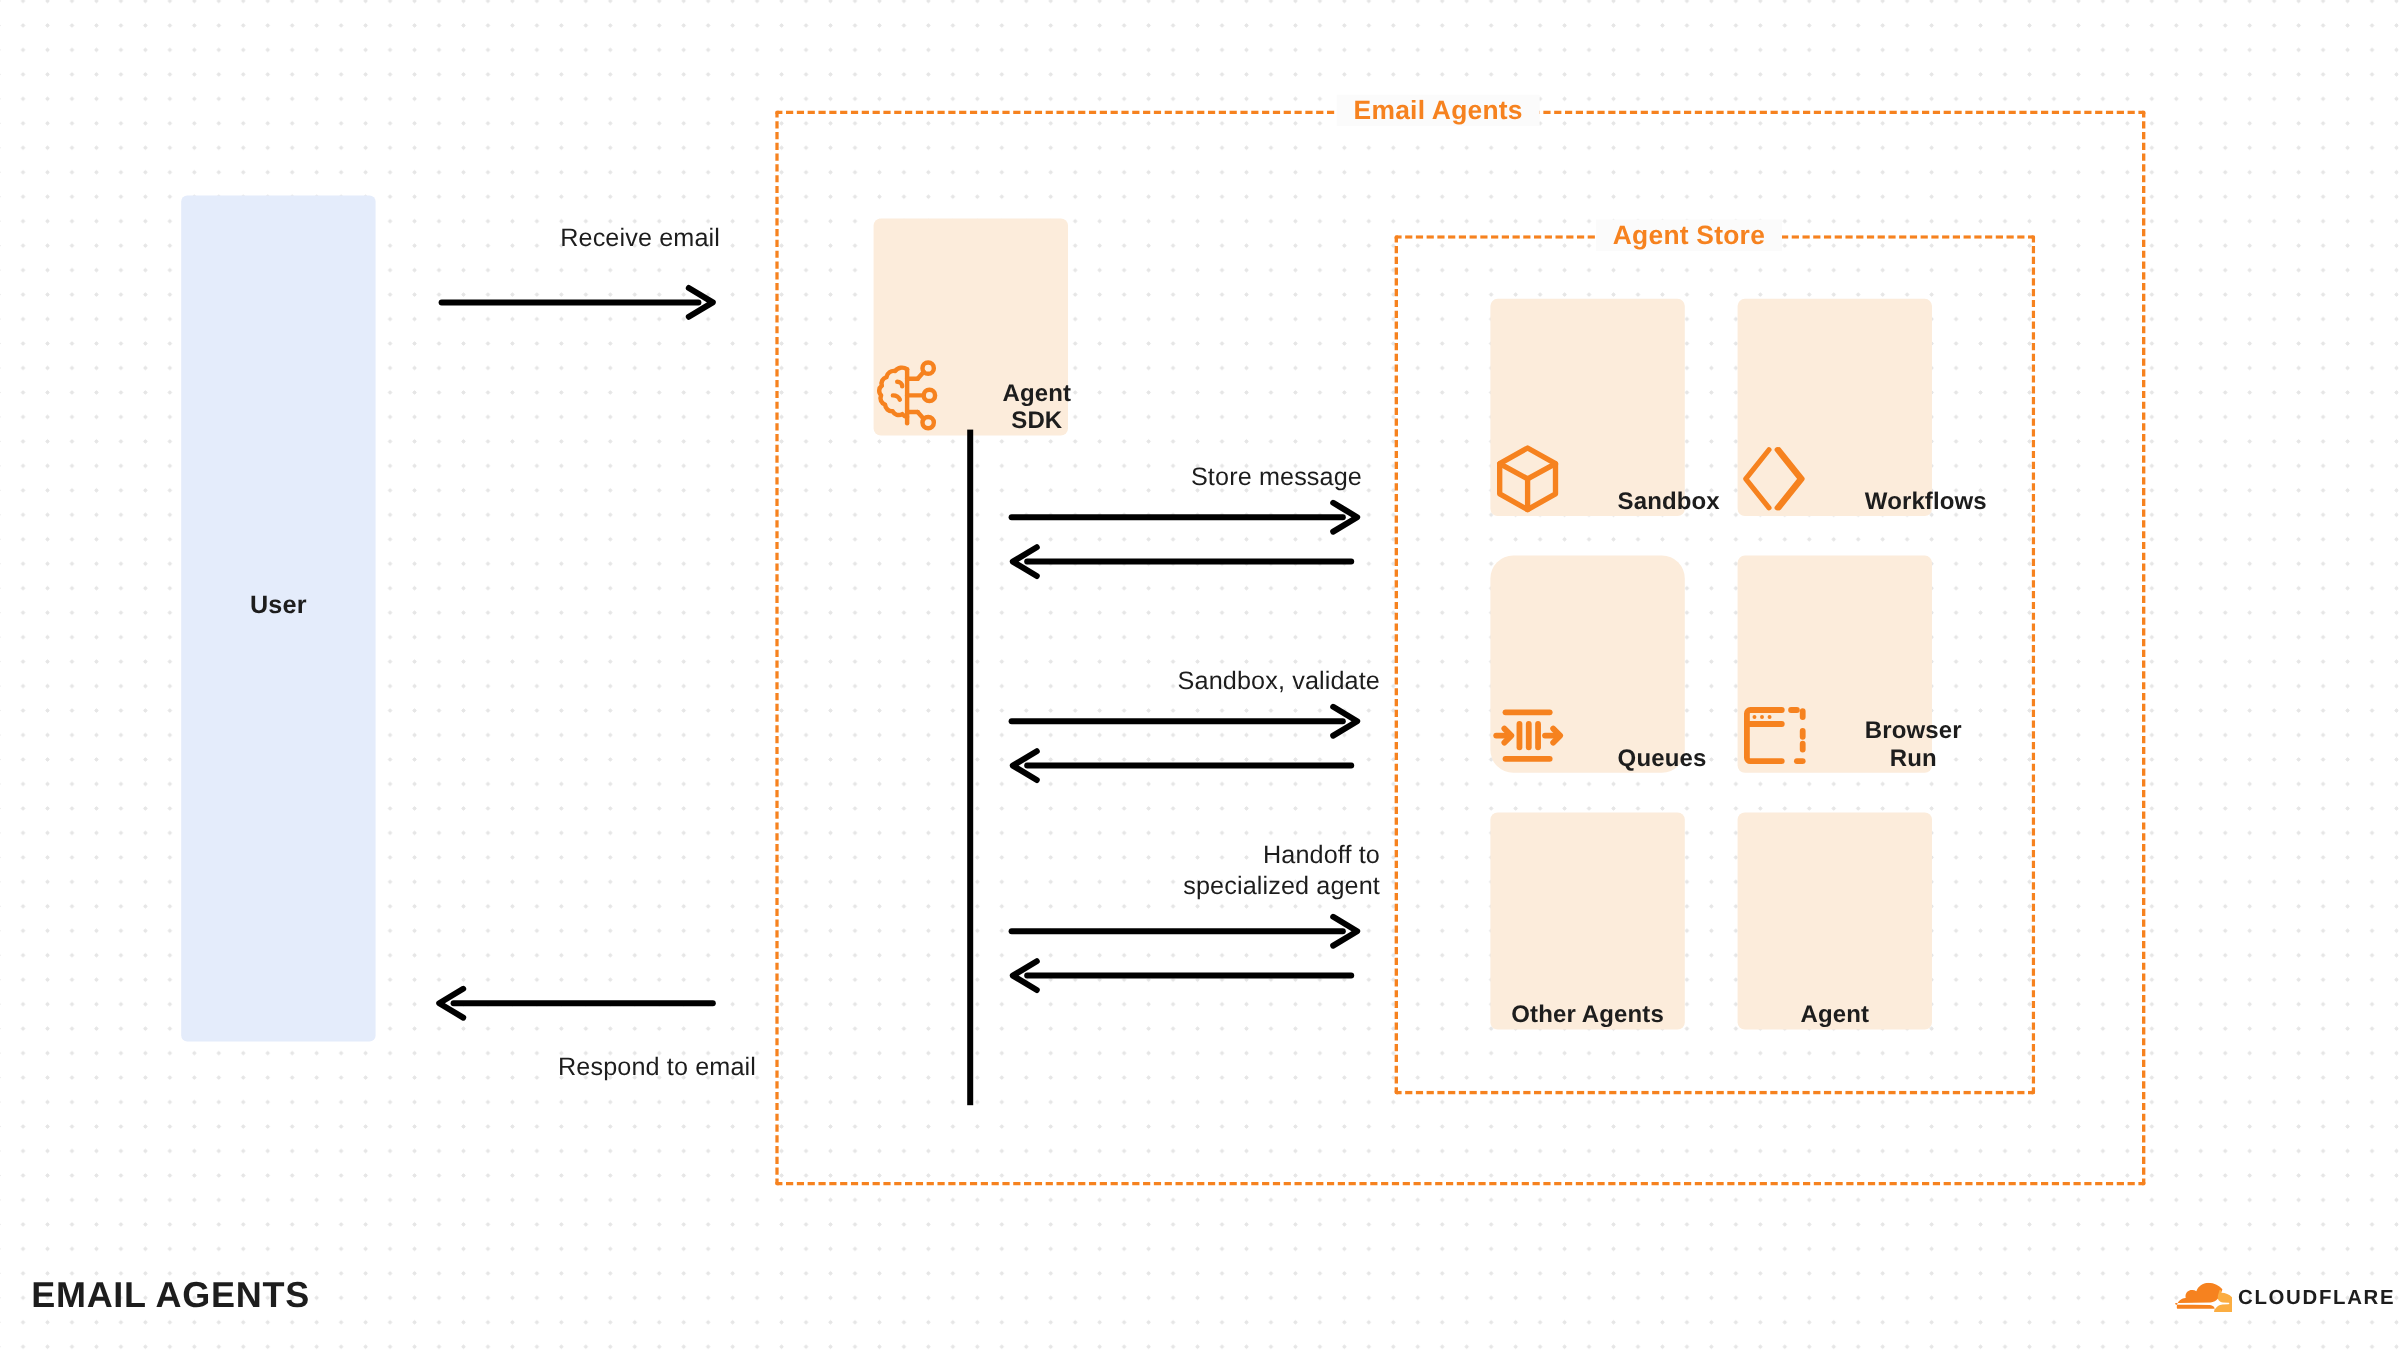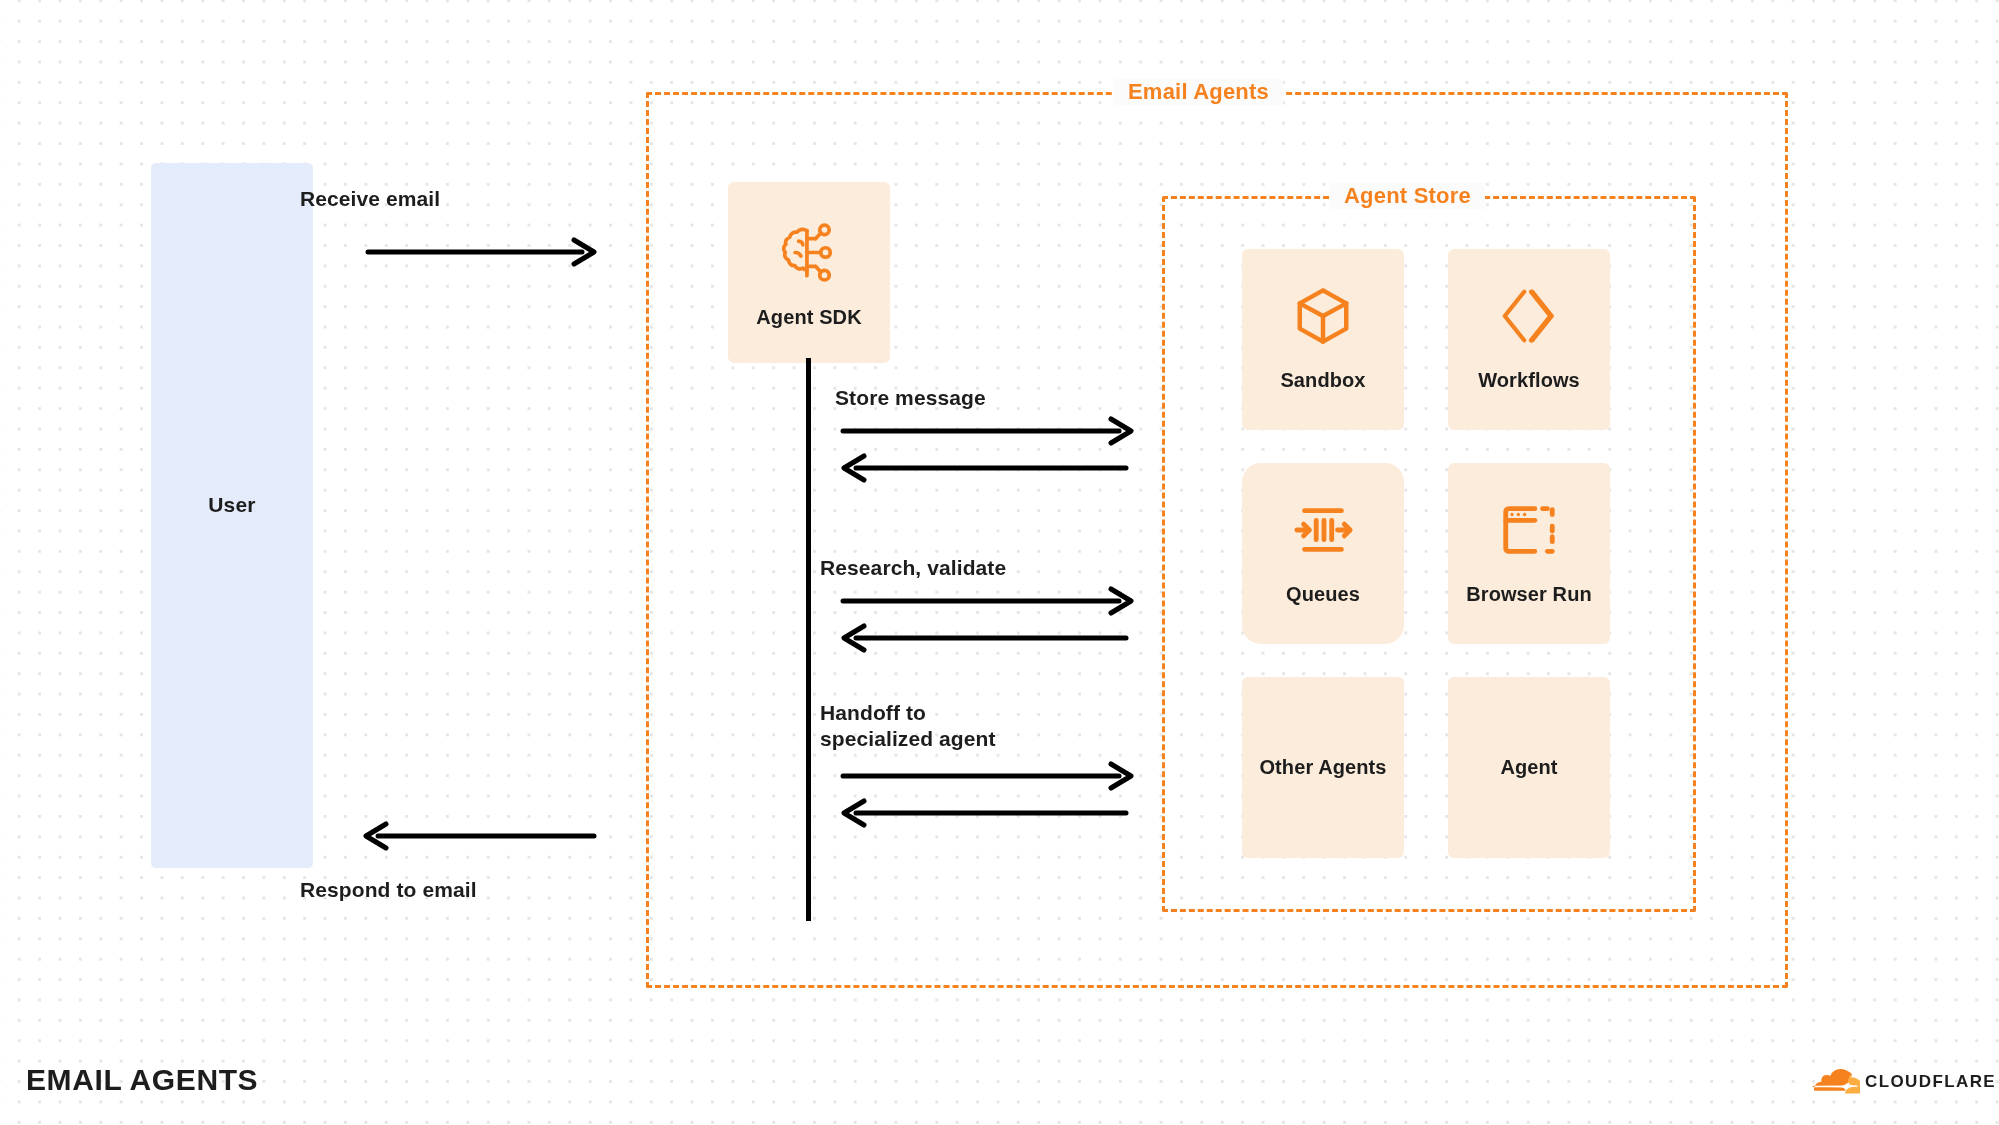--- a/index.html
+++ b/index.html
@@ -82,23 +82,23 @@
     top: 183px;
     line-height: 26px;
   }
 
   
   .card {
     position: absolute;
     background: #fcecdb;
     border-radius: 6px;
     display: flex;
-    flex-direction: column;
-    align-items: center;
+    align-items: flex-end;
     justify-content: flex-start;
+    gap: 44px;
   }
   .card-icon {
     display: flex;
     align-items: center;
     justify-content: center;
   }
   .card-label {
     font-size: 20px;
     font-weight: 700;
     color: #1d1d1d;
@@ -145,23 +145,23 @@
     width: 5px;
     height: 563px;
     background: #000000;
   }
 
   
   .arrow-svg { position: absolute; overflow: visible; }
   .arrow-label {
     position: absolute;
     font-size: 21px;
-    font-weight: 700;
-    color: #1d1d1d;
-    text-align: left;
+    font-weight: 400;
+    color: #1d1d1d;
+    text-align: right;
     line-height: 1.22;
     letter-spacing: .1px;
     white-space: pre-line;
   }
 
   
   #footer-title {
     position: absolute;
     left: 26px;
     top: 1063px;
@@ -295,21 +295,21 @@
   <div class="arrow-label" style="left:835px; top:385px; width:300px;">Store message</div>
   <svg class="arrow-svg" style="left:841px; top:415px;" width="296" height="32" viewBox="0 0 296 32">
     <path d="M2 16 H278" stroke="#000" stroke-width="5" stroke-linecap="round" fill="none"></path>
     <path d="M270 4 L290 16 L270 28" stroke="#000" stroke-width="5" fill="none" stroke-linecap="round" stroke-linejoin="round"></path>
   </svg>
   <svg class="arrow-svg" style="left:838px; top:452px;" width="296" height="32" viewBox="0 0 296 32">
     <path d="M18 16 H288" stroke="#000" stroke-width="5" stroke-linecap="round" fill="none"></path>
     <path d="M26 4 L6 16 L26 28" stroke="#000" stroke-width="5" fill="none" stroke-linecap="round" stroke-linejoin="round"></path>
   </svg>
 
-  <div class="arrow-label" style="left:820px; top:555px; width:330px;">Research, validate</div>
+  <div class="arrow-label" style="left:820px; top:555px; width:330px;">Sandbox, validate</div>
   <svg class="arrow-svg" style="left:841px; top:585px;" width="296" height="32" viewBox="0 0 296 32">
     <path d="M2 16 H278" stroke="#000" stroke-width="5" stroke-linecap="round" fill="none"></path>
     <path d="M270 4 L290 16 L270 28" stroke="#000" stroke-width="5" fill="none" stroke-linecap="round" stroke-linejoin="round"></path>
   </svg>
   <svg class="arrow-svg" style="left:838px; top:622px;" width="296" height="32" viewBox="0 0 296 32">
     <path d="M18 16 H288" stroke="#000" stroke-width="5" stroke-linecap="round" fill="none"></path>
     <path d="M26 4 L6 16 L26 28" stroke="#000" stroke-width="5" fill="none" stroke-linecap="round" stroke-linejoin="round"></path>
   </svg>
 
   <div class="arrow-label" style="left:820px; top:700px; width:330px;">Handoff to

